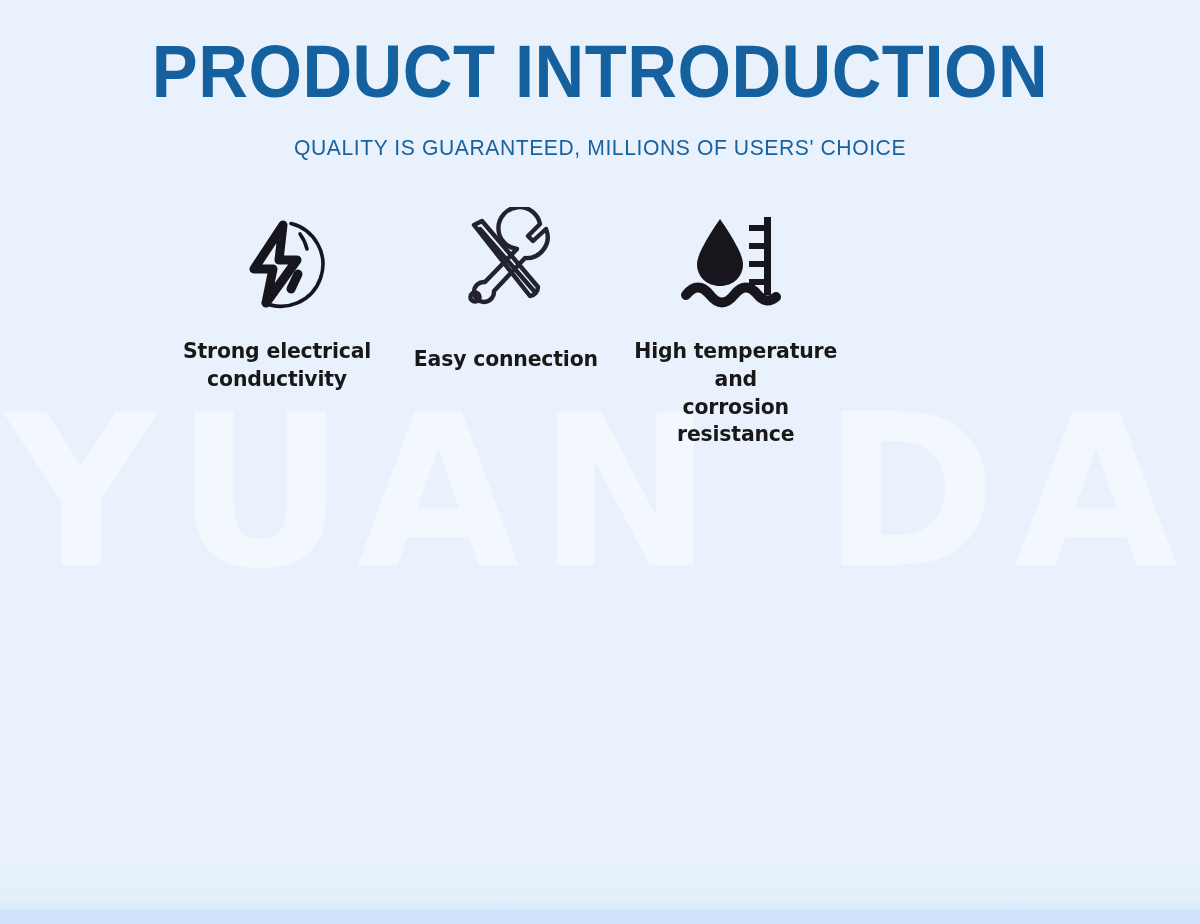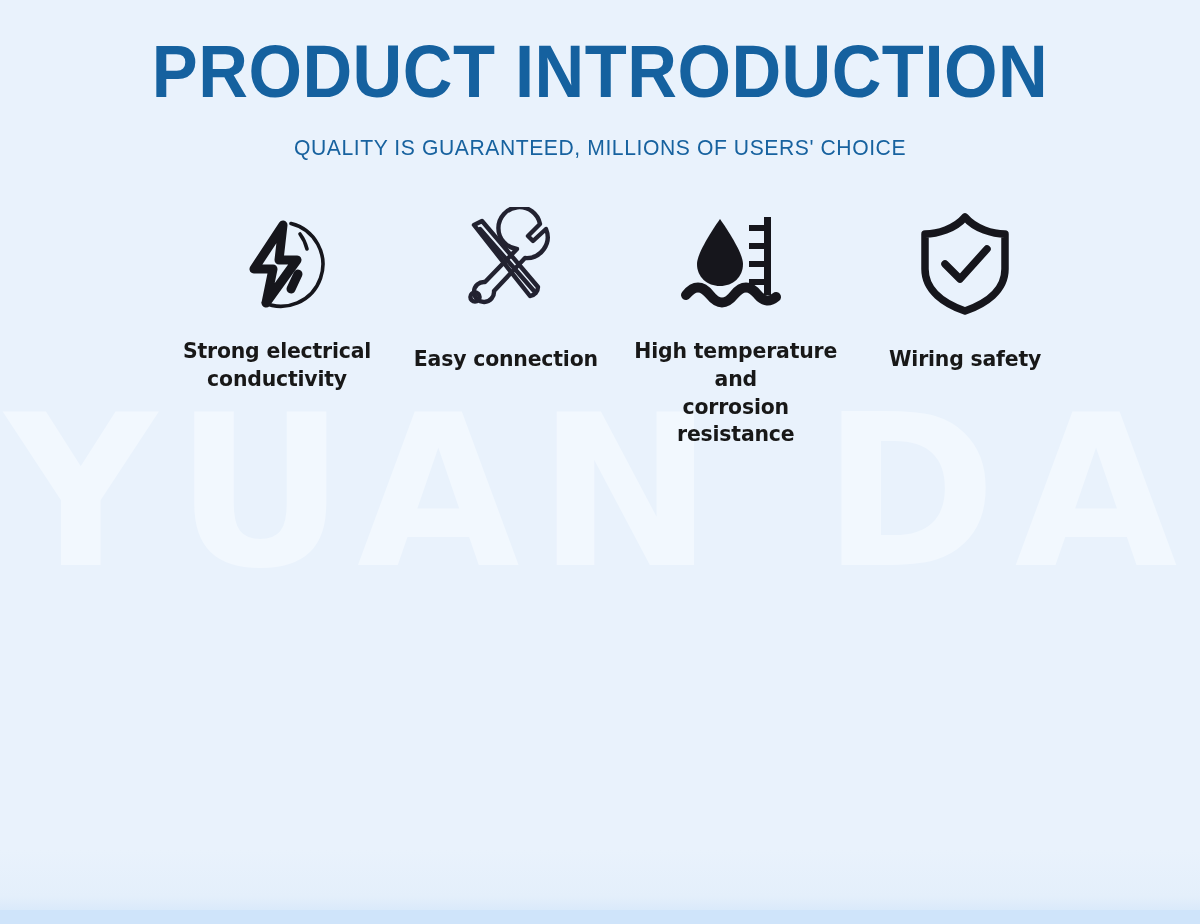--- a/index.html
+++ b/index.html
@@ -175,27 +175,18 @@
           <rect x="69" y="58" width="16" height="6" fill="#16161c"></rect>
           <rect x="69" y="76" width="16" height="6" fill="#16161c"></rect>
           <path d="M6 92 C14 82 22 82 30 92 C38 102 46 102 54 92 C62 82 70 82 78 92 C84 99 90 99 96 94" fill="none" stroke="#16161c" stroke-width="10" stroke-linecap="round" stroke-linejoin="round"></path>
         </svg>
       </div>
       <div class="caption">High temperature
 and
 corrosion resistance</div>
     </div>
 
-    <div class="feature row2">
-      <div class="icon-wrap">
-        <svg width="112" height="112" viewBox="0 0 112 112">
-          <path d="M56 10 C46 22 28 27 16 27 L16 62 C16 84 36 97 56 104 C76 97 96 84 96 62 L96 27 C84 27 66 22 56 10 Z" fill="none" stroke="#16161c" stroke-width="7.5" stroke-linejoin="round"></path>
-          <path d="M36 57 L51 72 L78 42" fill="none" stroke="#16161c" stroke-width="7.5" stroke-linecap="round" stroke-linejoin="round"></path>
-        </svg>
-      </div>
-      <div class="caption">Wiring safety</div>
-    </div>
 
 
   </div>
 
   <div class="bottom-strip"></div>
 </div>
 
 </body></html>

